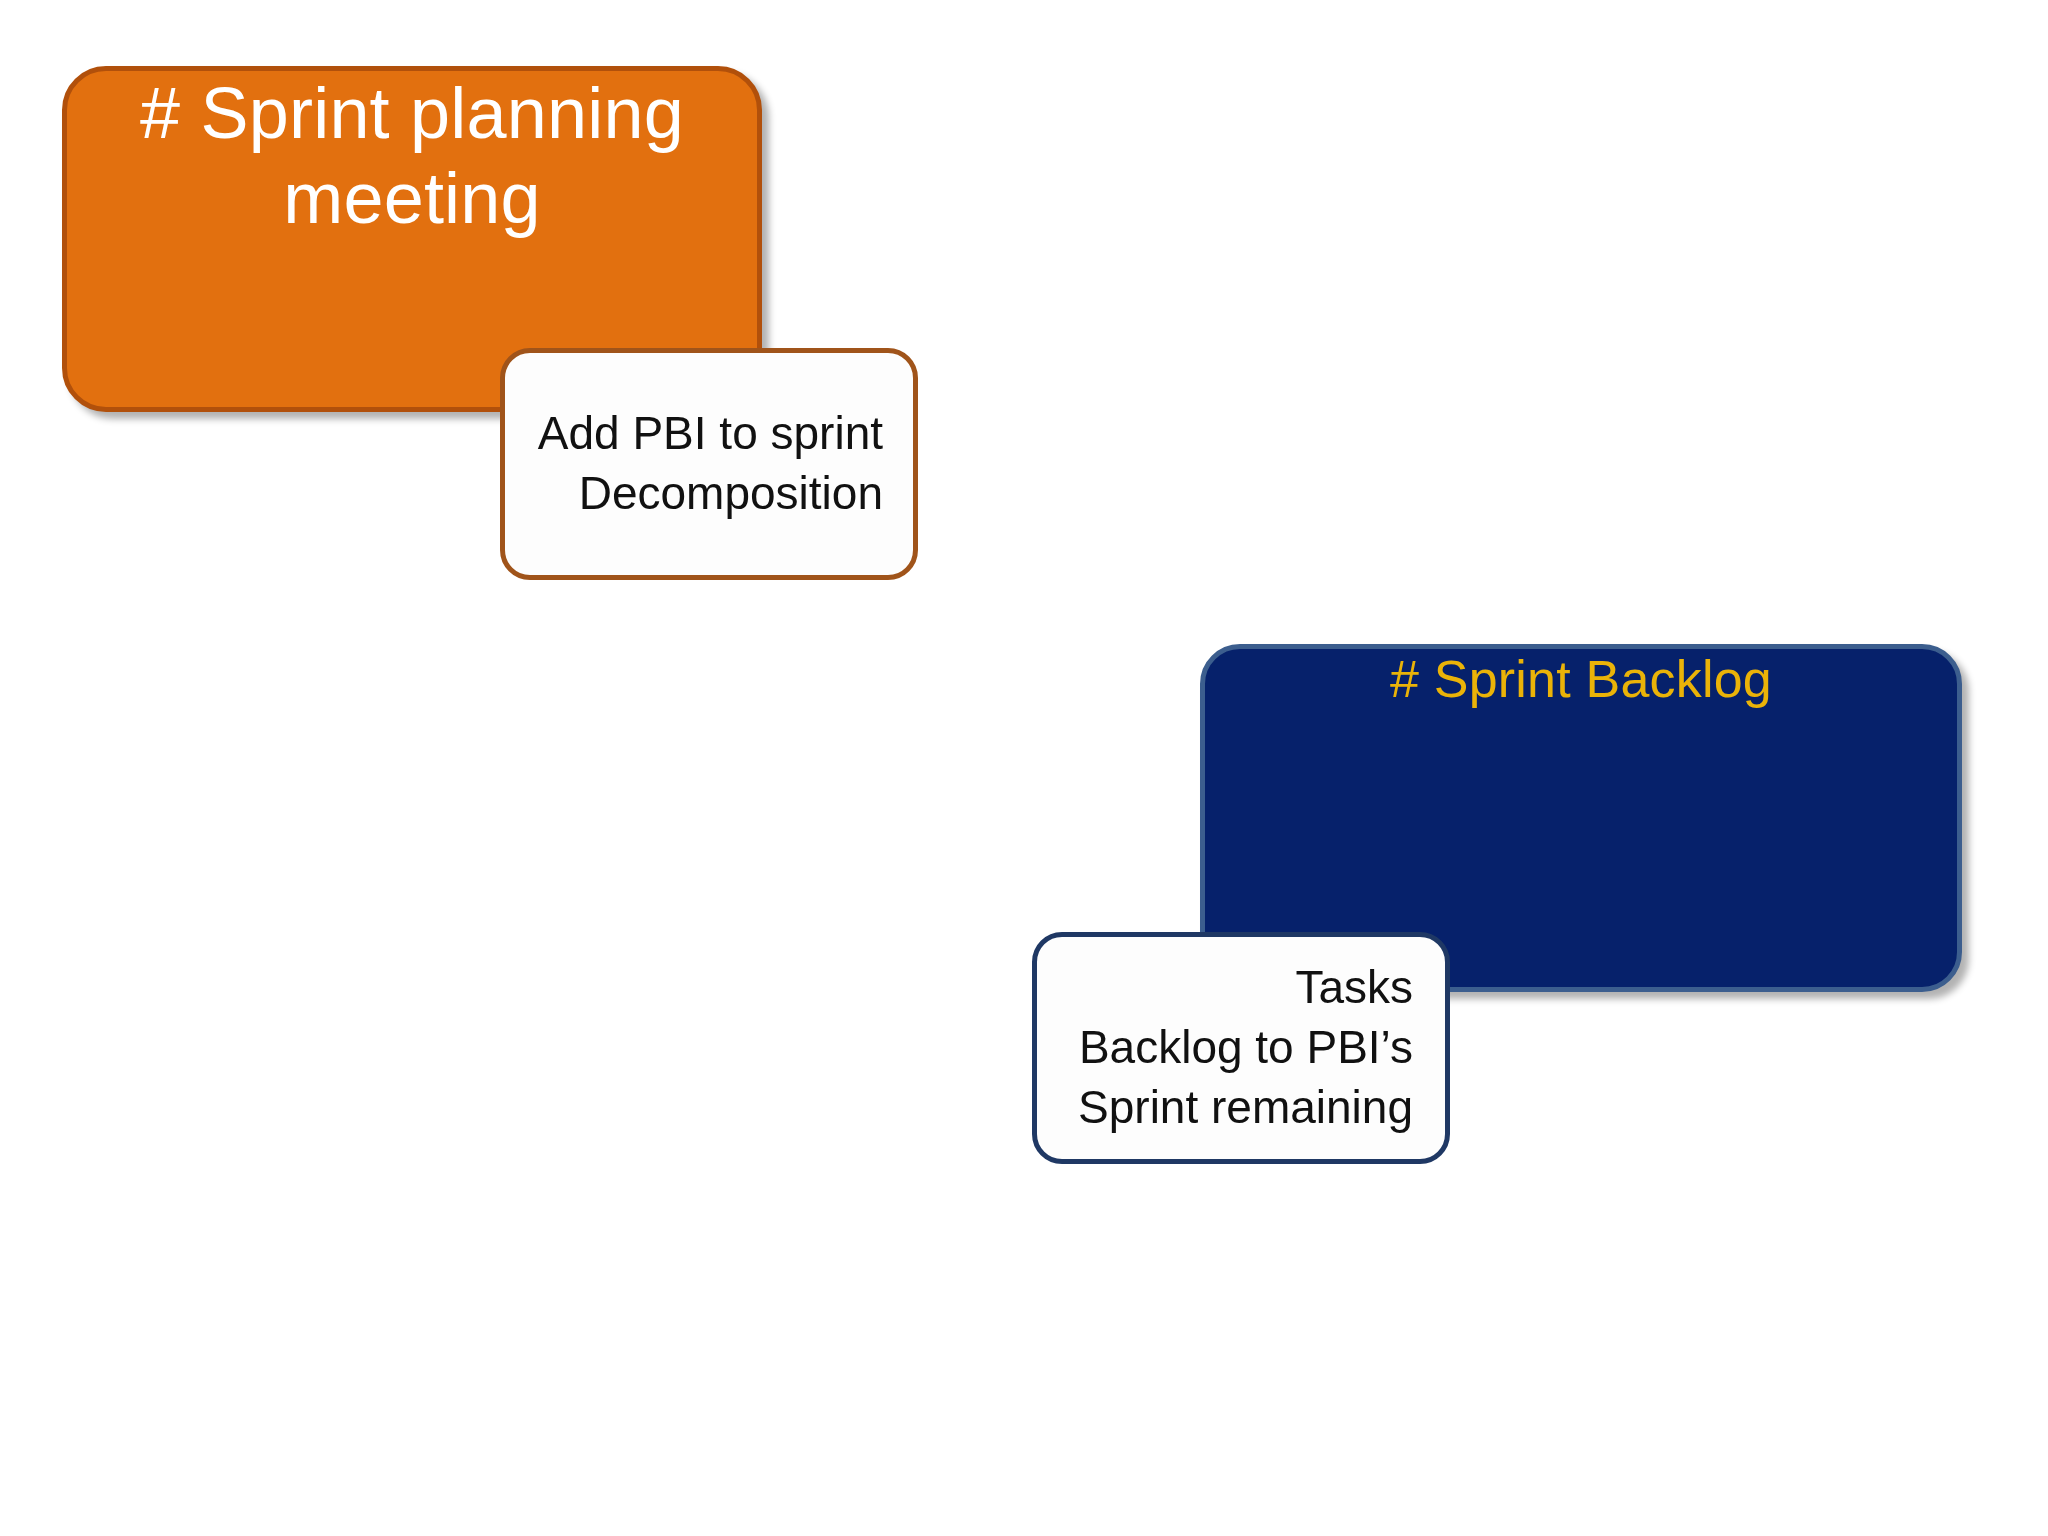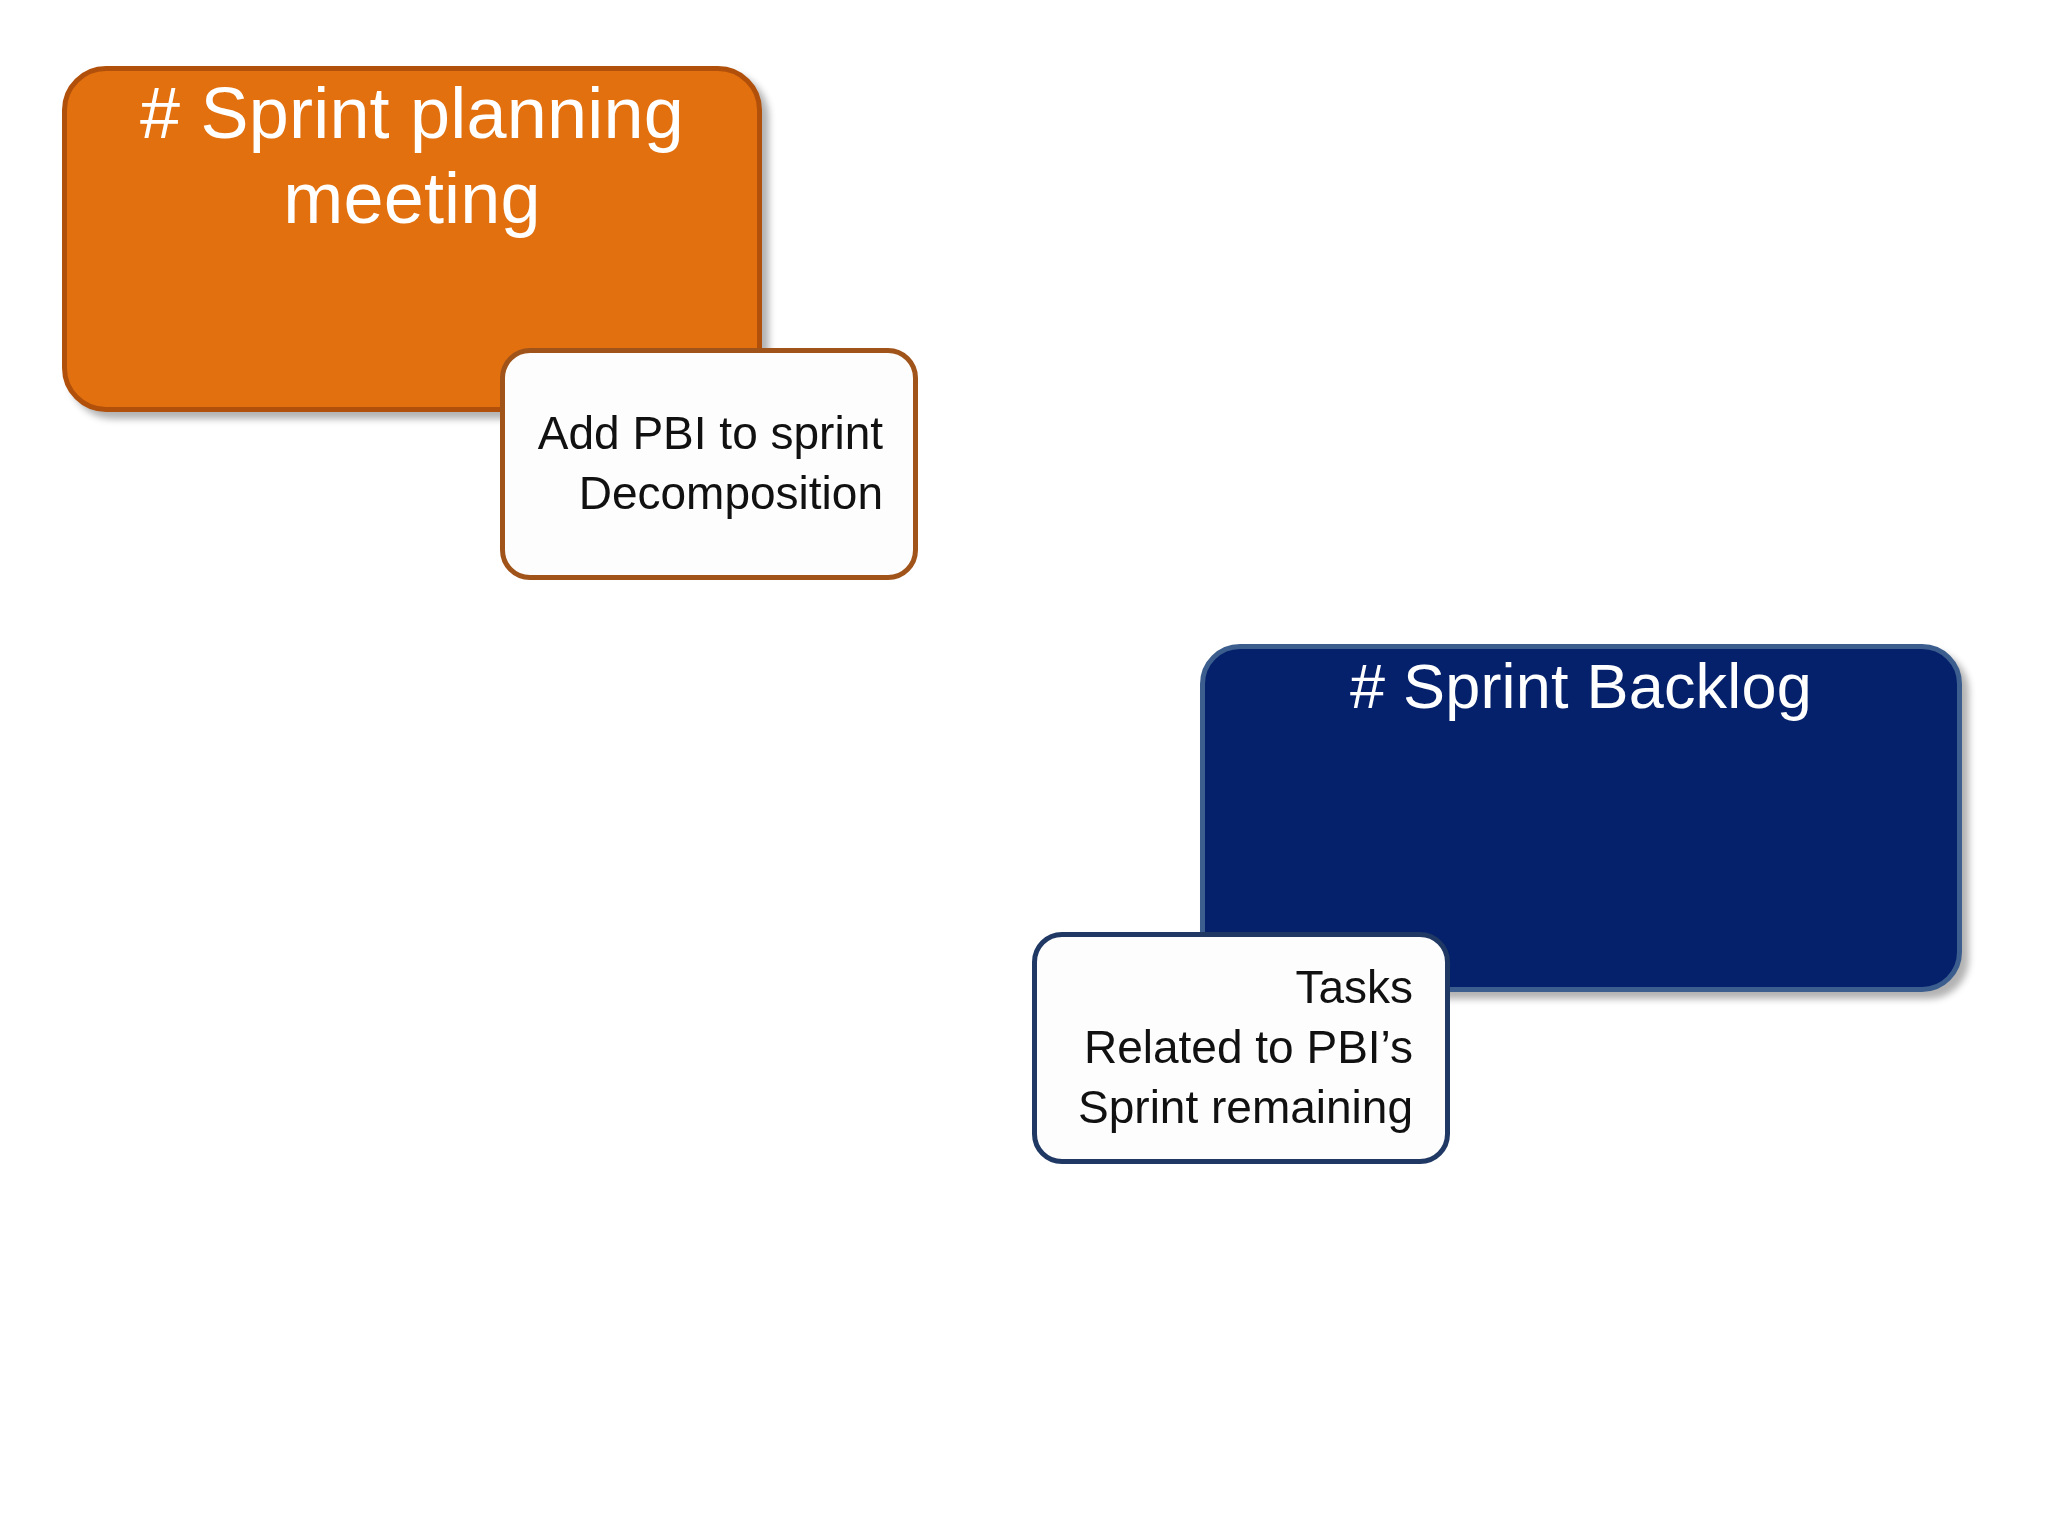--- a/index.html
+++ b/index.html
@@ -62,22 +62,22 @@
     width: 762px;
     height: 348px;
     background: #06216B;
     border: 5px solid #3C5E8E;
     border-radius: 40px;
     box-shadow: 7px 7px 7px rgba(0,0,0,0.30);
     padding: 0 40px;
     z-index: 2;
   }
   .node-navy .node-label {
-    color: #ffffff;
-    font-size: 63px;
+    color: #eab308;
+    font-size: 52px;
     font-weight: 400;
     letter-spacing: .2px;
   }
 
   
   .note {
     position: absolute;
     box-sizing: border-box;
     background: #FDFDFD;
     border-radius: 30px;
@@ -126,17 +126,17 @@
     <span class="note-line">Add PBI to sprint</span>
     <span class="note-line">Decomposition</span>
   </div>
 
   <div class="node node-navy">
     <span class="node-label"># Sprint Backlog</span>
   </div>
 
   <div class="note note-navy">
     <span class="note-line">Tasks</span>
-    <span class="note-line">Related to PBI’s</span>
+    <span class="note-line">Backlog to PBI’s</span>
     <span class="note-line">Sprint remaining</span>
   </div>
 
 </div>
 
 </body></html>

